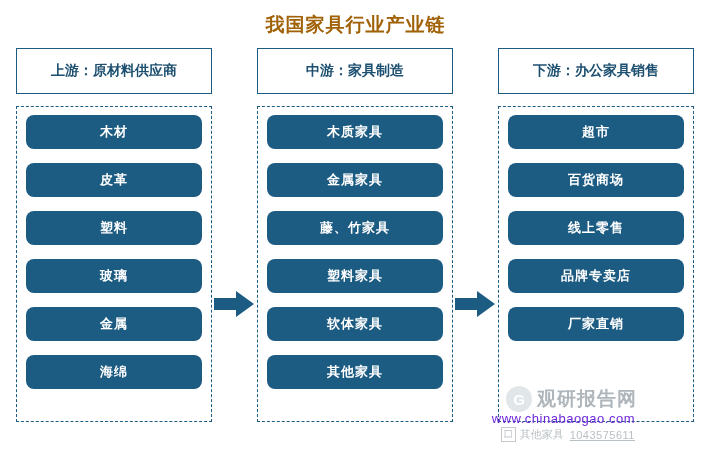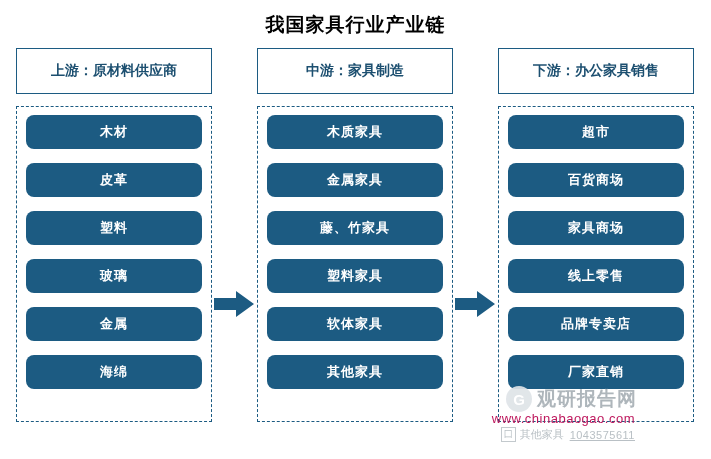--- a/index.html
+++ b/index.html
@@ -11,21 +11,21 @@
     height: 459px;
     background: #ffffff;
     font-family: "Liberation Sans", sans-serif;
     overflow: hidden;
     position: relative;
   }
   #page-title {
     text-align: center;
     font-size: 19px;
     font-weight: bold;
-    color: #000000;
+    color: #a16207;
     letter-spacing: 1px;
     margin-top: 12px;
     margin-bottom: 10px;
   }
   .diagram {
     position: relative;
     width: 647px;
     height: 400px;
     text-align: right;
   }
@@ -121,21 +121,21 @@
     font-size: 19px;
     font-weight: bold;
     color: #a8b0b6;
     letter-spacing: 1px;
   }
   .wm-url {
     position: absolute;
     right: 6px;
     top: 25px;
     font-size: 13px;
-    color: #be185d;
+    color: #6d28d9;
     letter-spacing: 0.5px;
   }
   .wm-sub {
     position: absolute;
     right: 6px;
     bottom: 2px;
     display: flex;
     align-items: center;
     color: #b9c0c5;
     font-size: 11px;
@@ -197,21 +197,20 @@
     <svg width="40" height="26" viewBox="0 0 40 26" xmlns="http://www.w3.org/2000/svg">
       <polygon points="0,7 22,7 22,0 40,13 22,26 22,19 0,19" fill="#1c5b82"></polygon>
     </svg>
   </div>
 
   <div class="column col-down">
     <div class="col-header">下游：办公家具销售</div>
     <div class="col-body six">
       <div class="cell">超市</div>
       <div class="cell">百货商场</div>
-      <div class="cell">家具商场</div>
       <div class="cell">线上零售</div>
       <div class="cell">品牌专卖店</div>
       <div class="cell">厂家直销</div>
     </div>
   </div>
 
   <div class="watermark">
     <div class="wm-main">
       <div class="wm-logo">G</div>
       <div class="wm-text">观研报告网</div>

